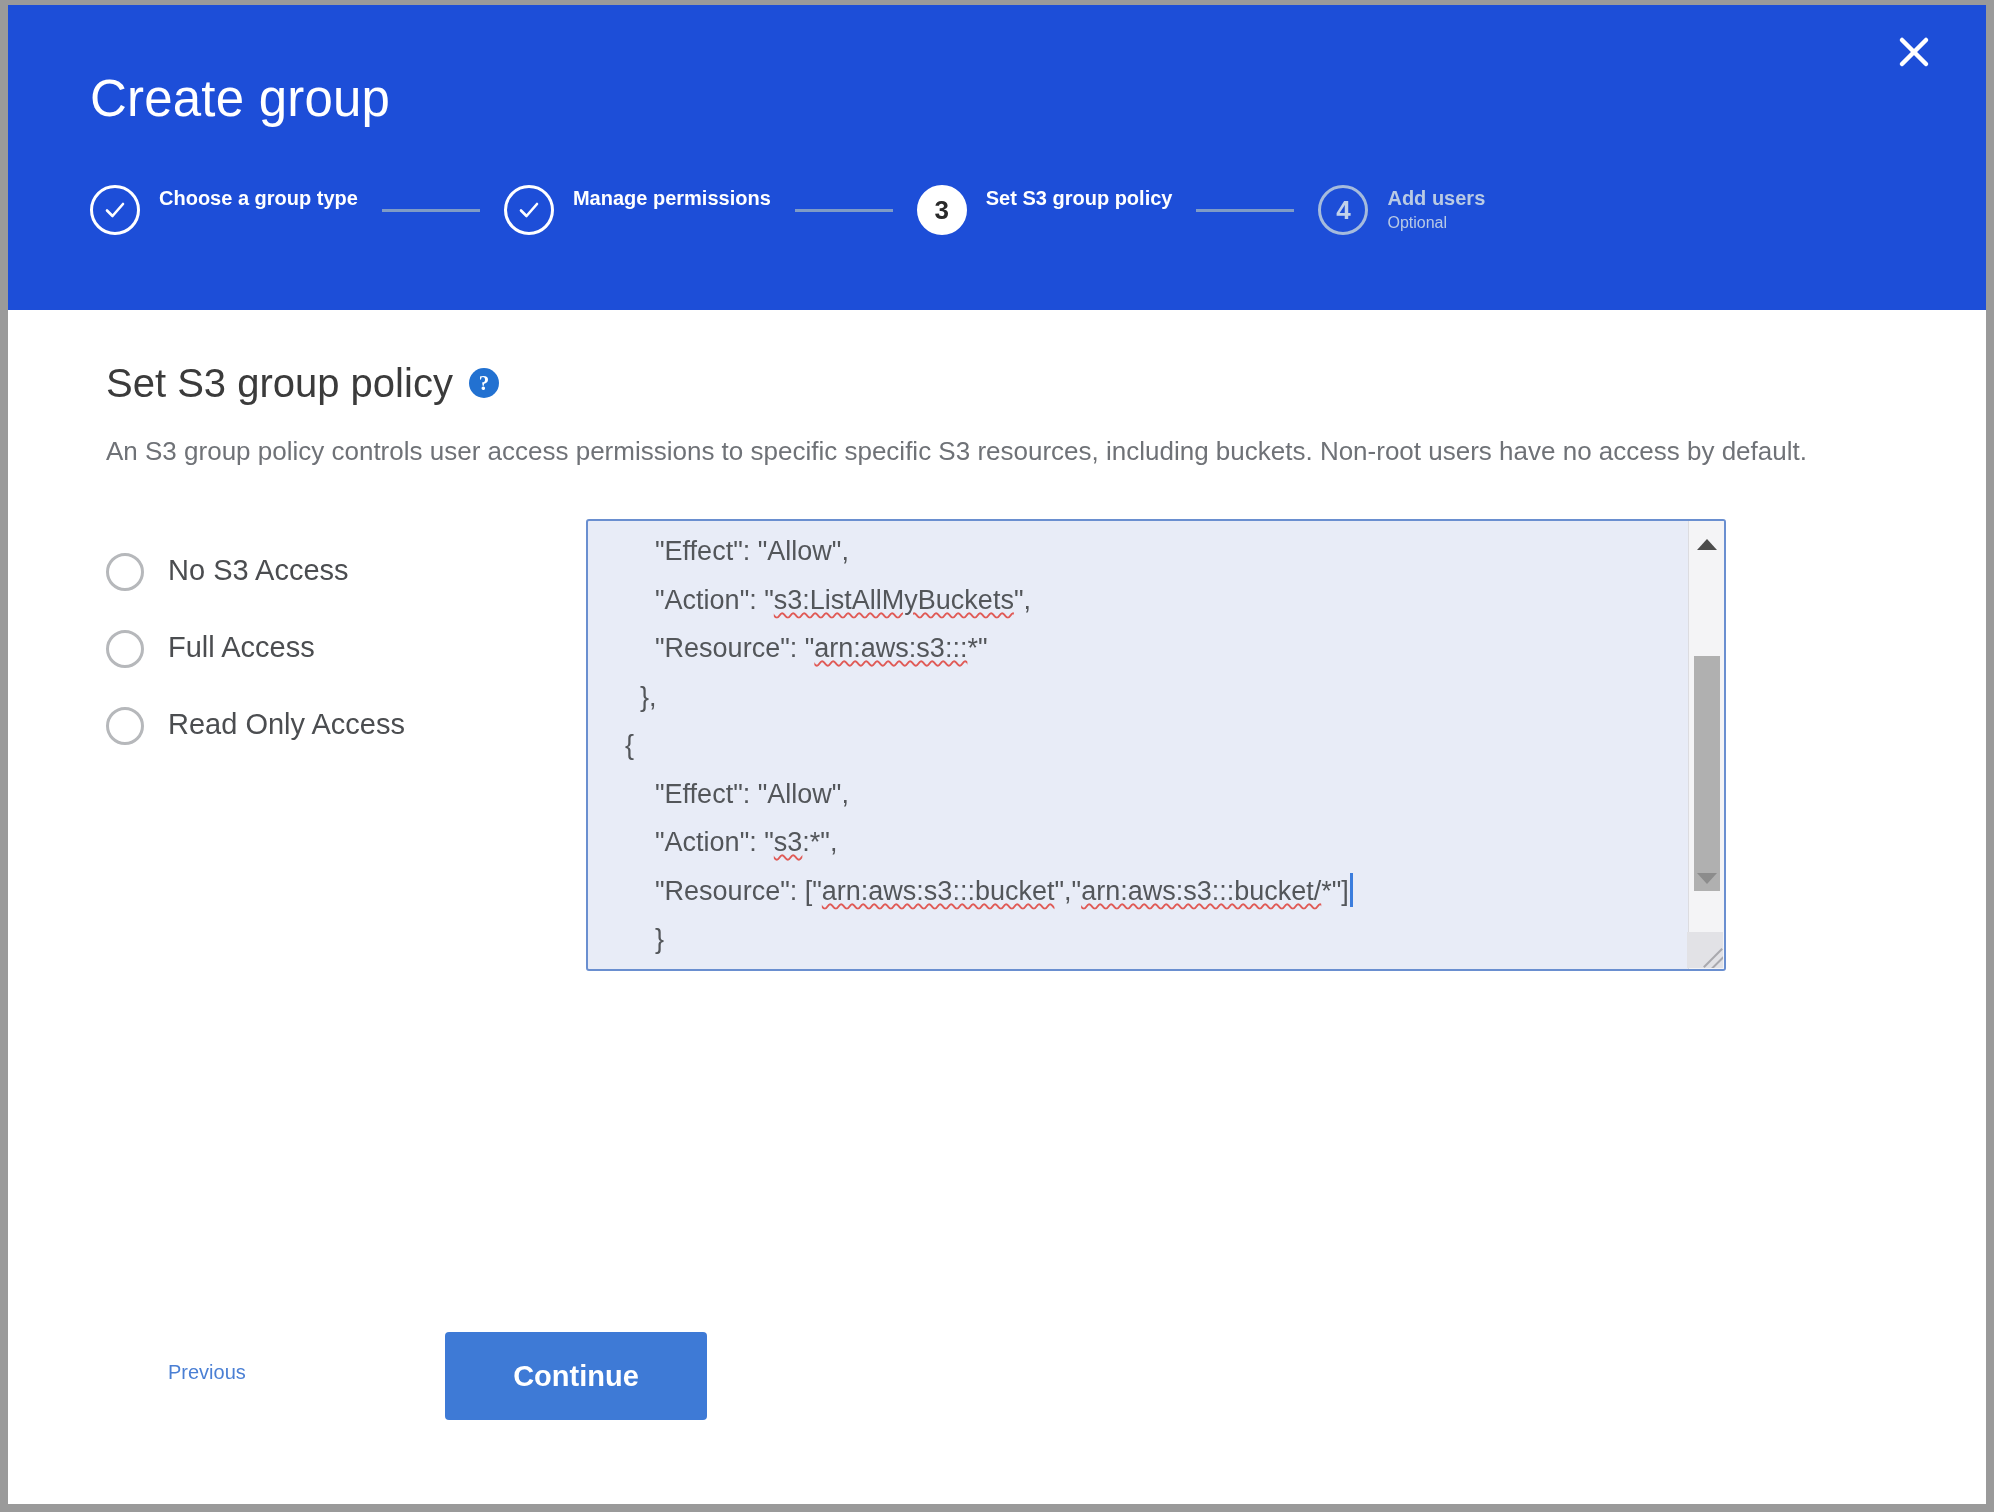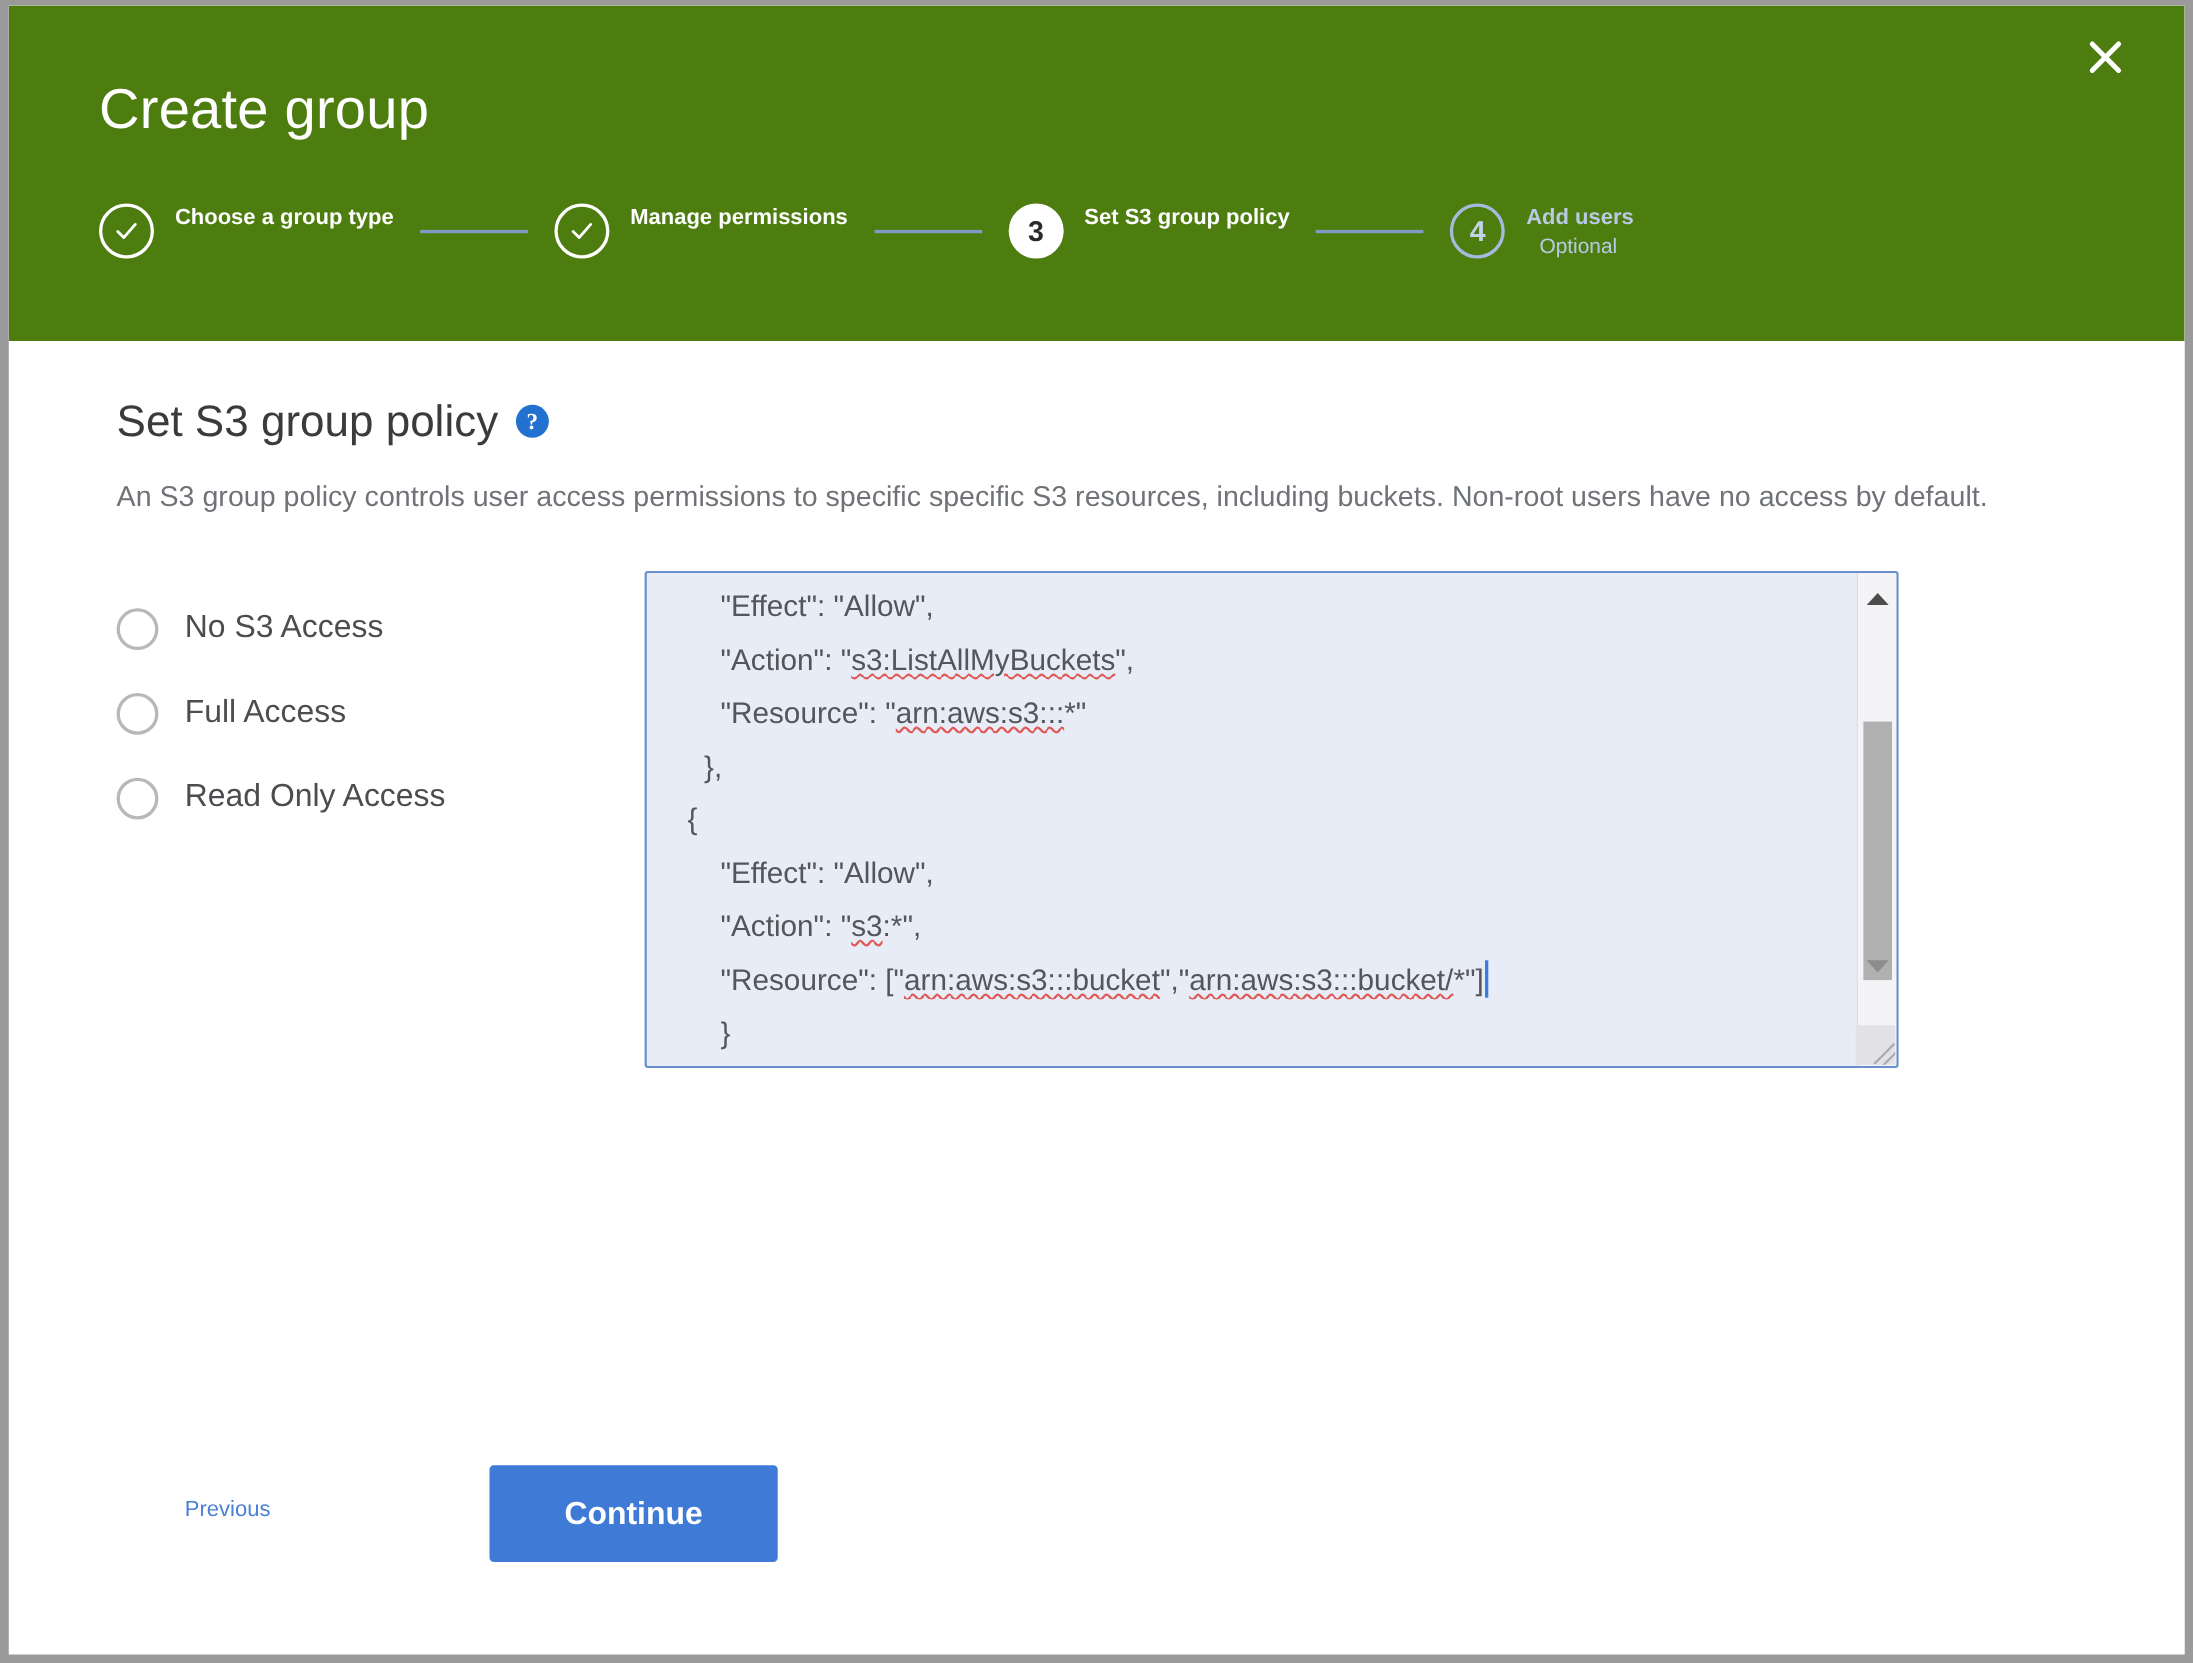--- a/index.html
+++ b/index.html
@@ -27,21 +27,21 @@
     left: 8px; top: 5px;
     width: 1978px; height: 1499px;
     background: #ffffff;
     overflow: hidden;
   }
 
   
   .modal-header {
     position: relative;
     height: 305px;
-    background: #4d7c0f;
+    background: #1d4ed8;
     padding: 0;
   }
   .modal-title {
     position: absolute;
     left: 82px; top: 68px;
     font-size: 51px;
     color: #ffffff;
     font-weight: 400;
     letter-spacing: .2px;
     line-height: 1;
@@ -87,25 +87,24 @@
   .step-text { margin-left: 19px; padding-top: 3px; }
   .step-label {
     font-size: 20px;
     font-weight: 700;
     color: #ffffff;
     white-space: nowrap;
     line-height: 1.25;
   }
   .step.upcoming .step-label { color: #b9cae4; }
   .step-sub {
-    font-size: 19px;
+    font-size: 16px;
     color: #b9cae4;
     margin-top: 4px;
     line-height: 1;
-    margin-left: 12px;
   }
   .step-connector {
     width: 98px;
     height: 3px;
     background: #7f9bc6;
     margin: 26px 24px 0 24px;
     flex: 0 0 auto;
   }
 
   

